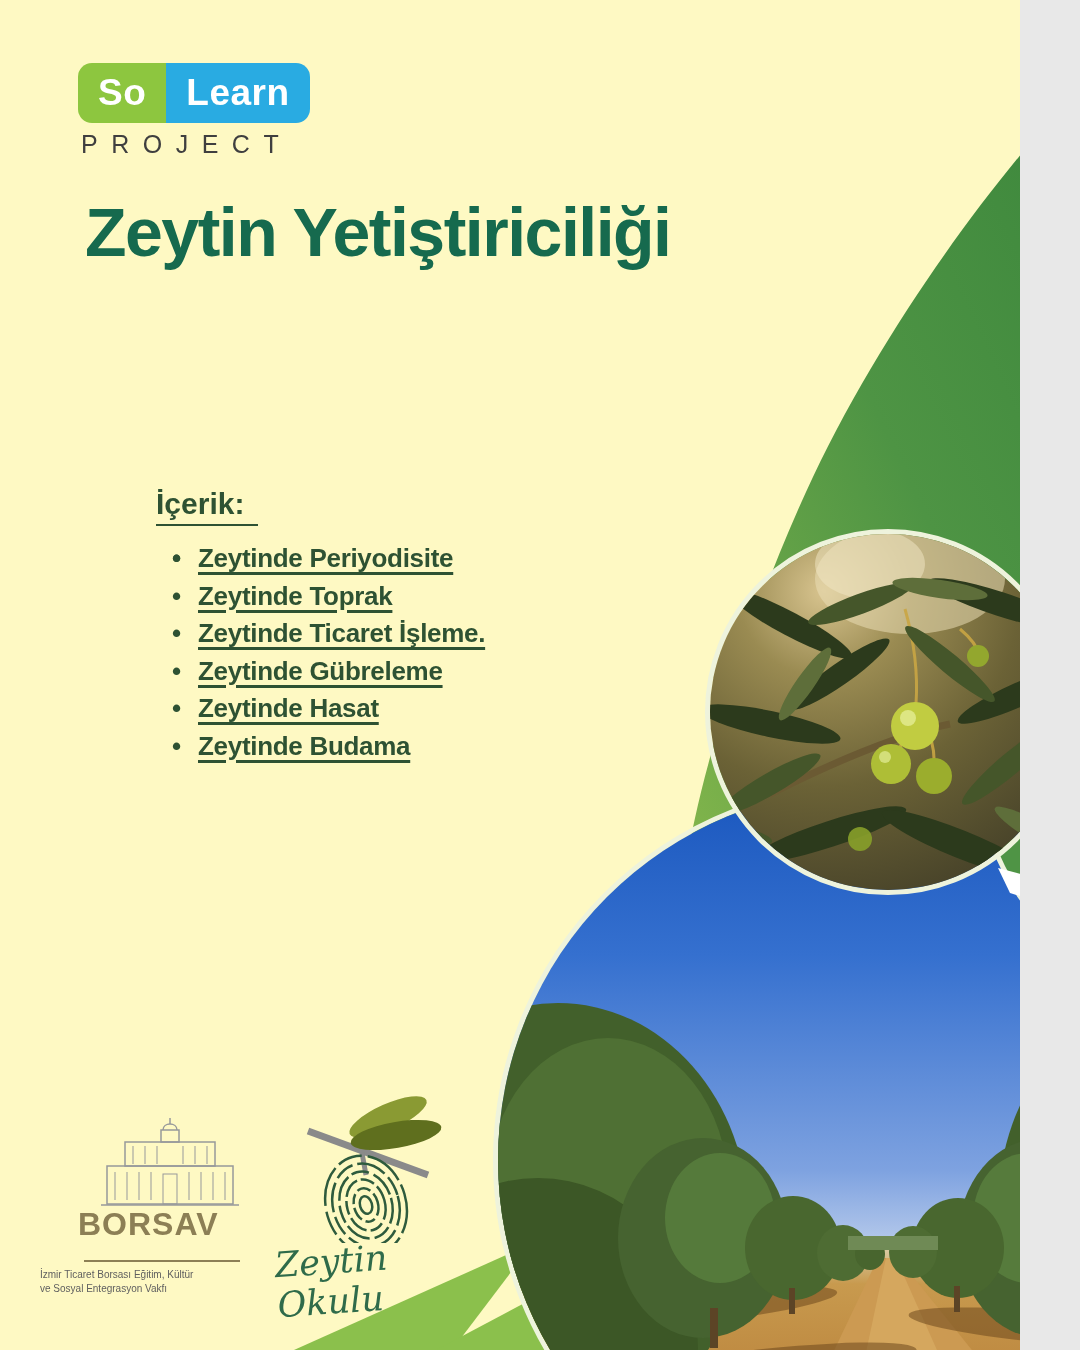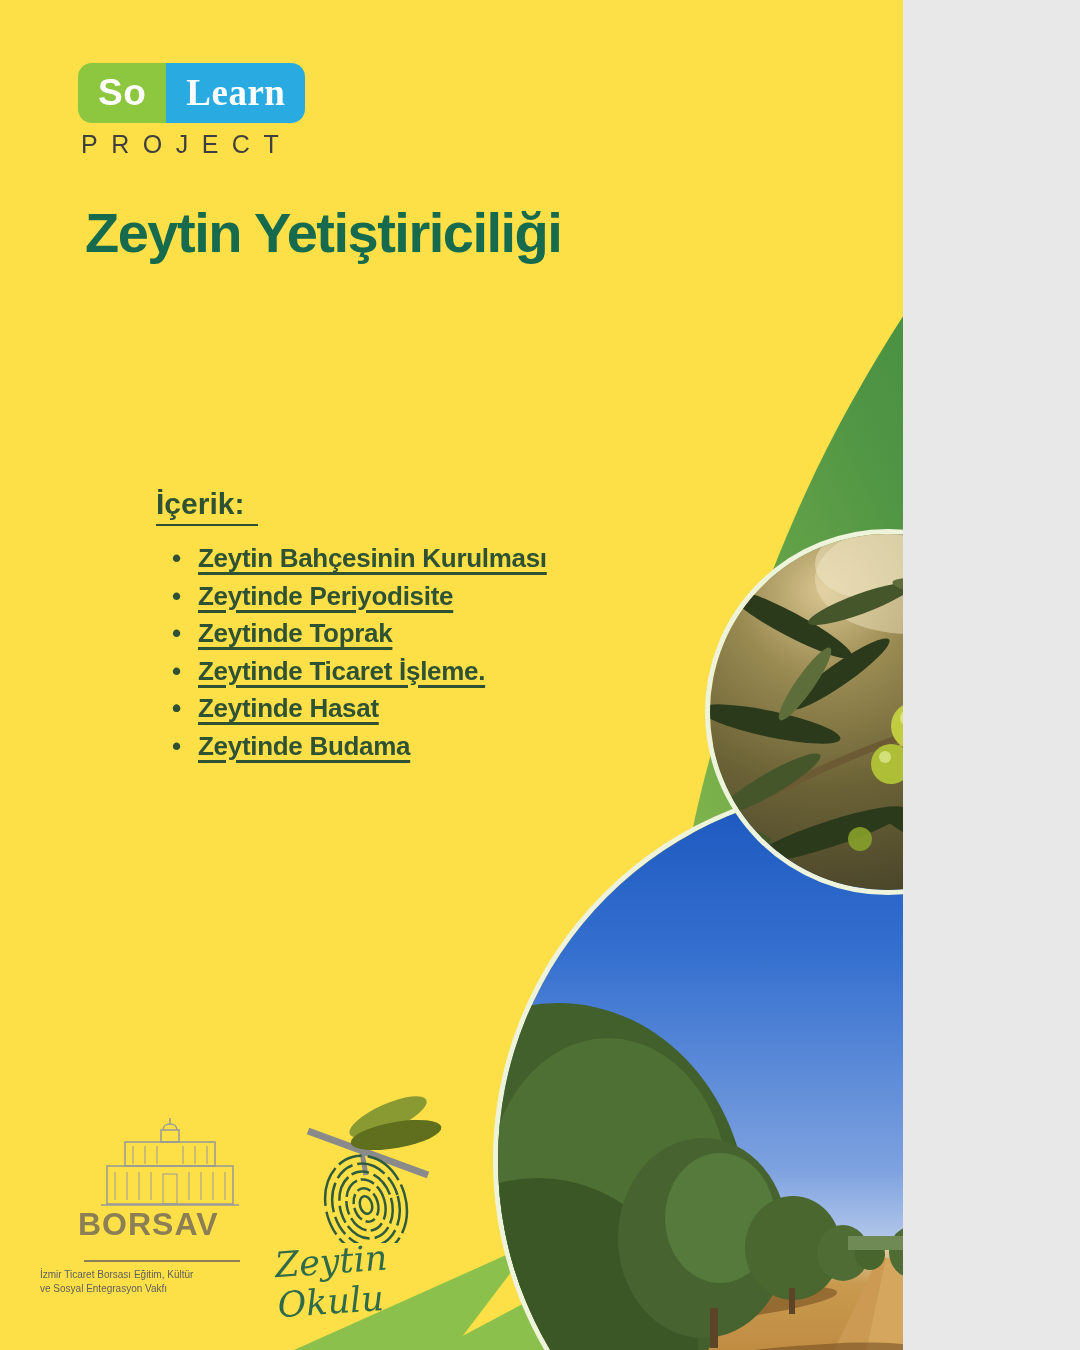--- a/index.html
+++ b/index.html
@@ -1,33 +1,33 @@
 <!DOCTYPE html>
 <html><head>
 <meta charset="utf-8">
 <style>
   html,body{margin:0;padding:0;background:#e8e8e8;}
   .poster{
-    position:relative;width:903px;height:1350px;background:#fde047;
+    position:relative;width:1020px;height:1350px;background:#fef9c3;
     overflow:hidden;font-family:"Liberation Sans",sans-serif;
   }
   .abs{position:absolute;}
   svg{display:block;}
 
   
   .solearn{left:78px;top:63px;display:flex;z-index:6;}
   .solearn .box{height:60px;line-height:60px;padding:0 20px;color:#fff;
     font-weight:700;font-size:37px;letter-spacing:.5px;}
   .solearn .so{background:#8DC63F;border-radius:14px 0 0 14px;}
-  .solearn .learn{background:#29ABE2;border-radius:0 14px 14px 0;font-family:Liberation Serif, serif;}
+  .solearn .learn{background:#29ABE2;border-radius:0 14px 14px 0;}
   .project{left:81px;top:130px;z-index:6;color:#3F3F3F;font-size:25px;
     font-weight:500;letter-spacing:13.5px;}
 
   
-  .title{left:85px;top:190px;z-index:6;color:#166A4E;font-size:56px;
+  .title{left:85px;top:190px;z-index:6;color:#166A4E;font-size:68px;
     font-weight:700;line-height:85px;letter-spacing:-1.5px;}
 
   
   .content{left:148px;top:487px;z-index:6;color:#2E5233;}
   .content .heading{display:inline-block;font-size:30px;font-weight:700;
     border-bottom:2.5px solid #2E5233;padding:0 14px 3px 0;margin-left:8px;}
   .content ul{list-style:none;margin:14px 0 0 0;padding:0;}
   .content li{position:relative;padding-left:50px;font-size:26px;
     font-weight:700;line-height:37.5px;letter-spacing:-.3px;}
   .content li .dot{position:absolute;left:24px;top:0;}
@@ -206,25 +206,25 @@
   </div>
   <div class="abs project">PROJECT</div>
 
   <div class="abs title">
     <div>Zeytin Yetiştiriciliği</div>
   </div>
 
   <div class="abs content">
     <span class="heading">İçerik: </span>
     <ul>
-      <li><span class="dot">•</span><span class="txt">Zeytin Bahçesinin Kurulması</span></li>
+      <li><span class="dot">•</span></li>
       <li><span class="dot">•</span><span class="txt">Zeytinde Periyodisite</span></li>
       <li><span class="dot">•</span><span class="txt">Zeytinde Toprak</span></li>
       <li><span class="dot">•</span><span class="txt">Zeytinde Ticaret İşleme.</span></li>
-      <li><span class="dot">•</span></li>
+      <li><span class="dot">•</span><span class="txt">Zeytinde Gübreleme</span></li>
       <li><span class="dot">•</span><span class="txt">Zeytinde Hasat</span></li>
       <li><span class="dot">•</span><span class="txt">Zeytinde Budama</span></li>
     </ul>
   </div>
 
   <svg class="abs borsav-building" width="150" height="92" viewBox="0 0 150 92" fill="none" stroke="#97999B" stroke-width="1.5">
     <path d="M68,14 C68,6 82,6 82,14"></path>
     <line x1="75" y1="2" x2="75" y2="8"></line>
     <rect x="66" y="14" width="18" height="12"></rect>
     <rect x="30" y="26" width="90" height="24"></rect>

